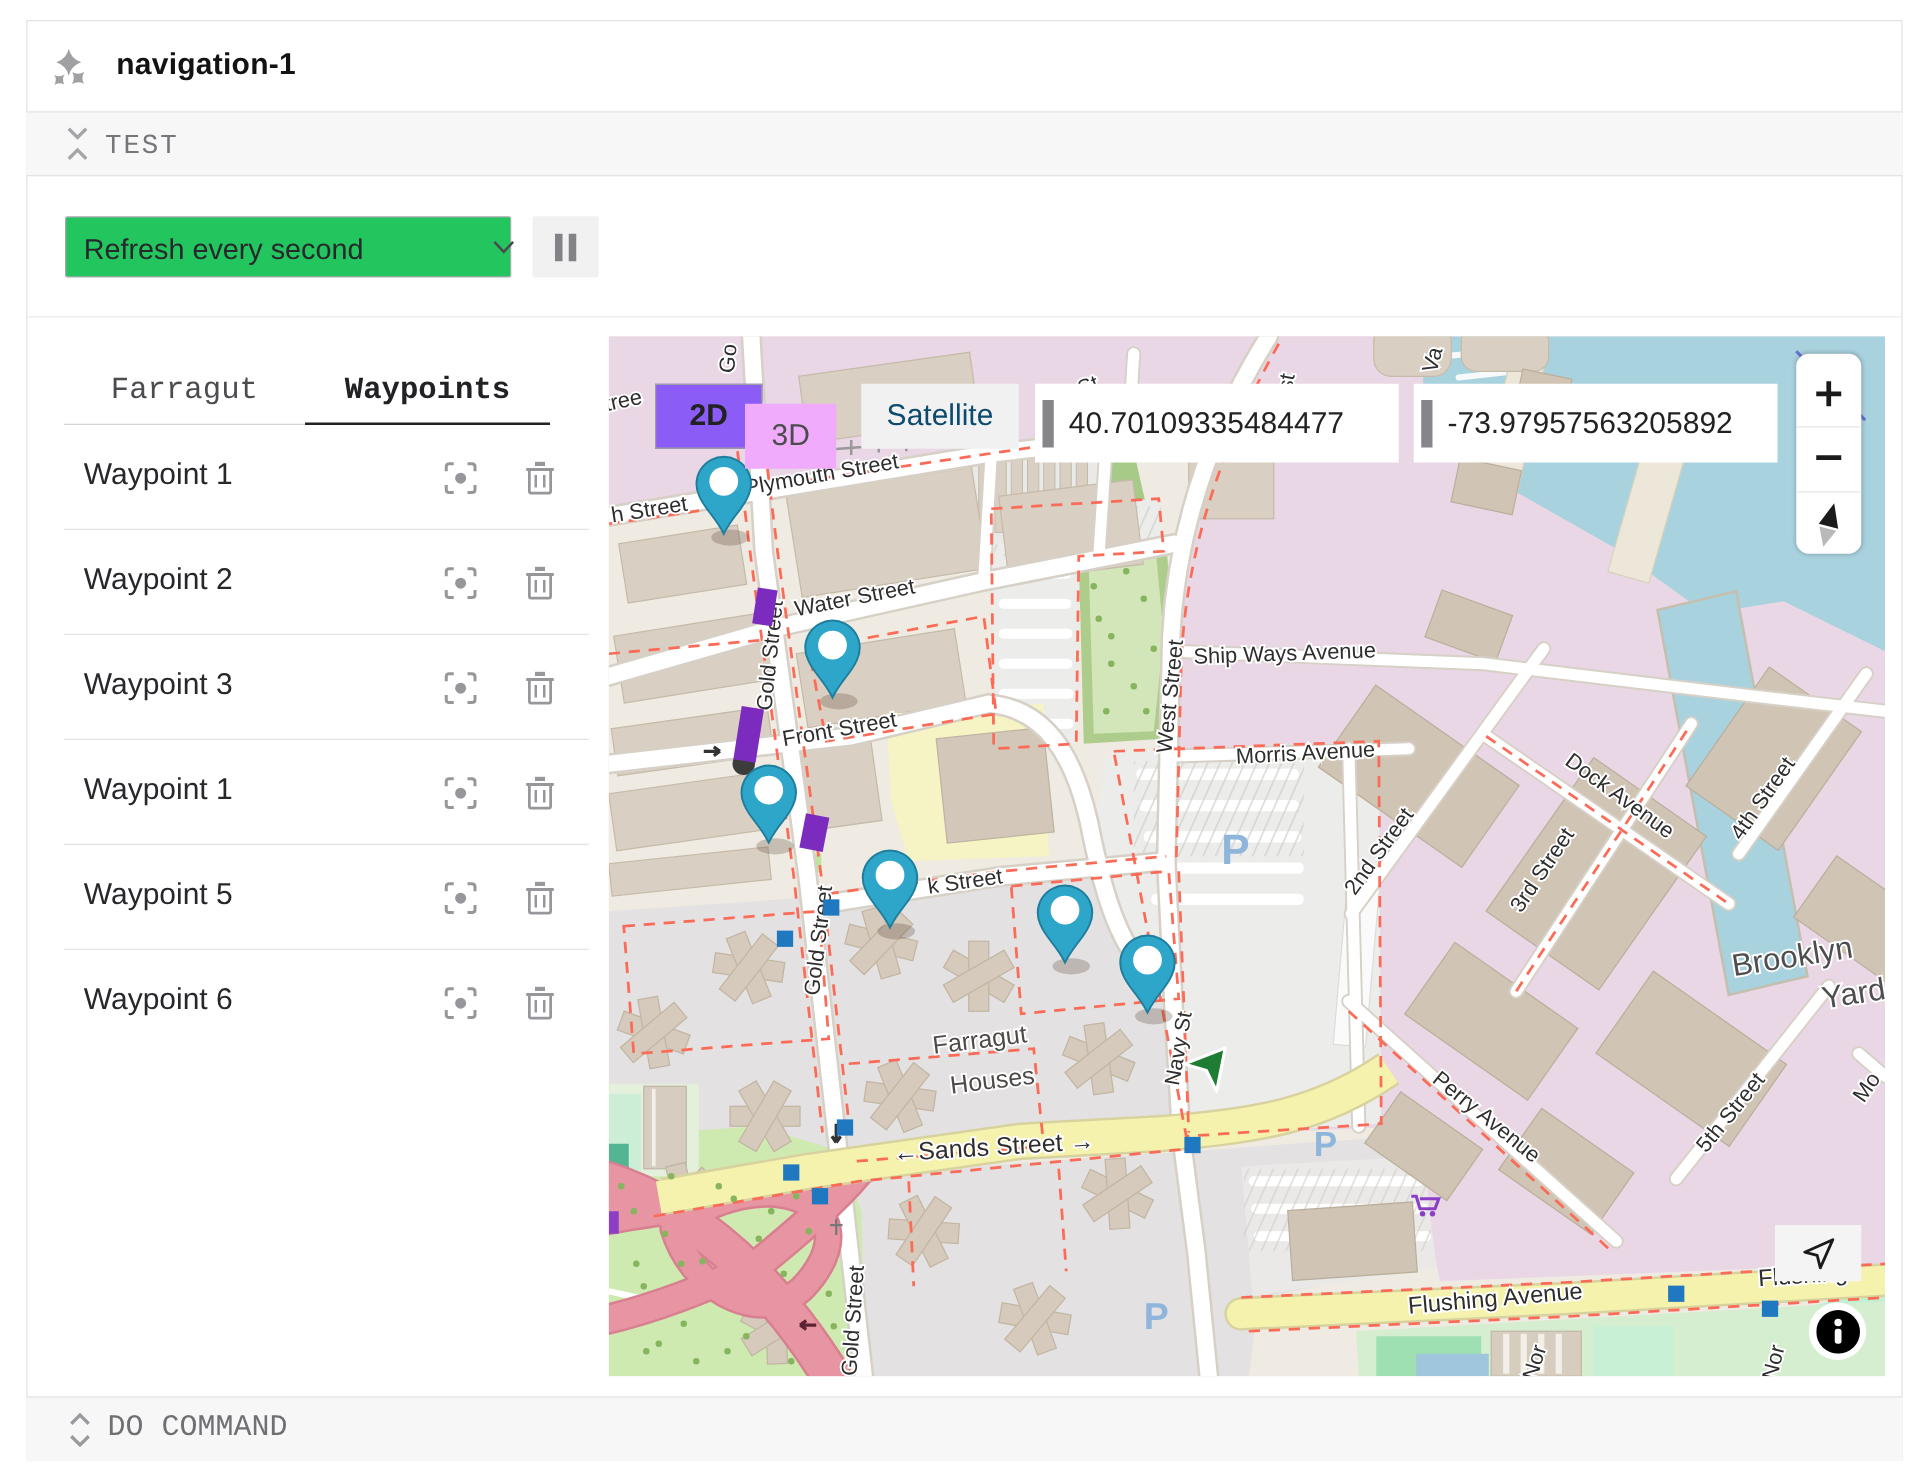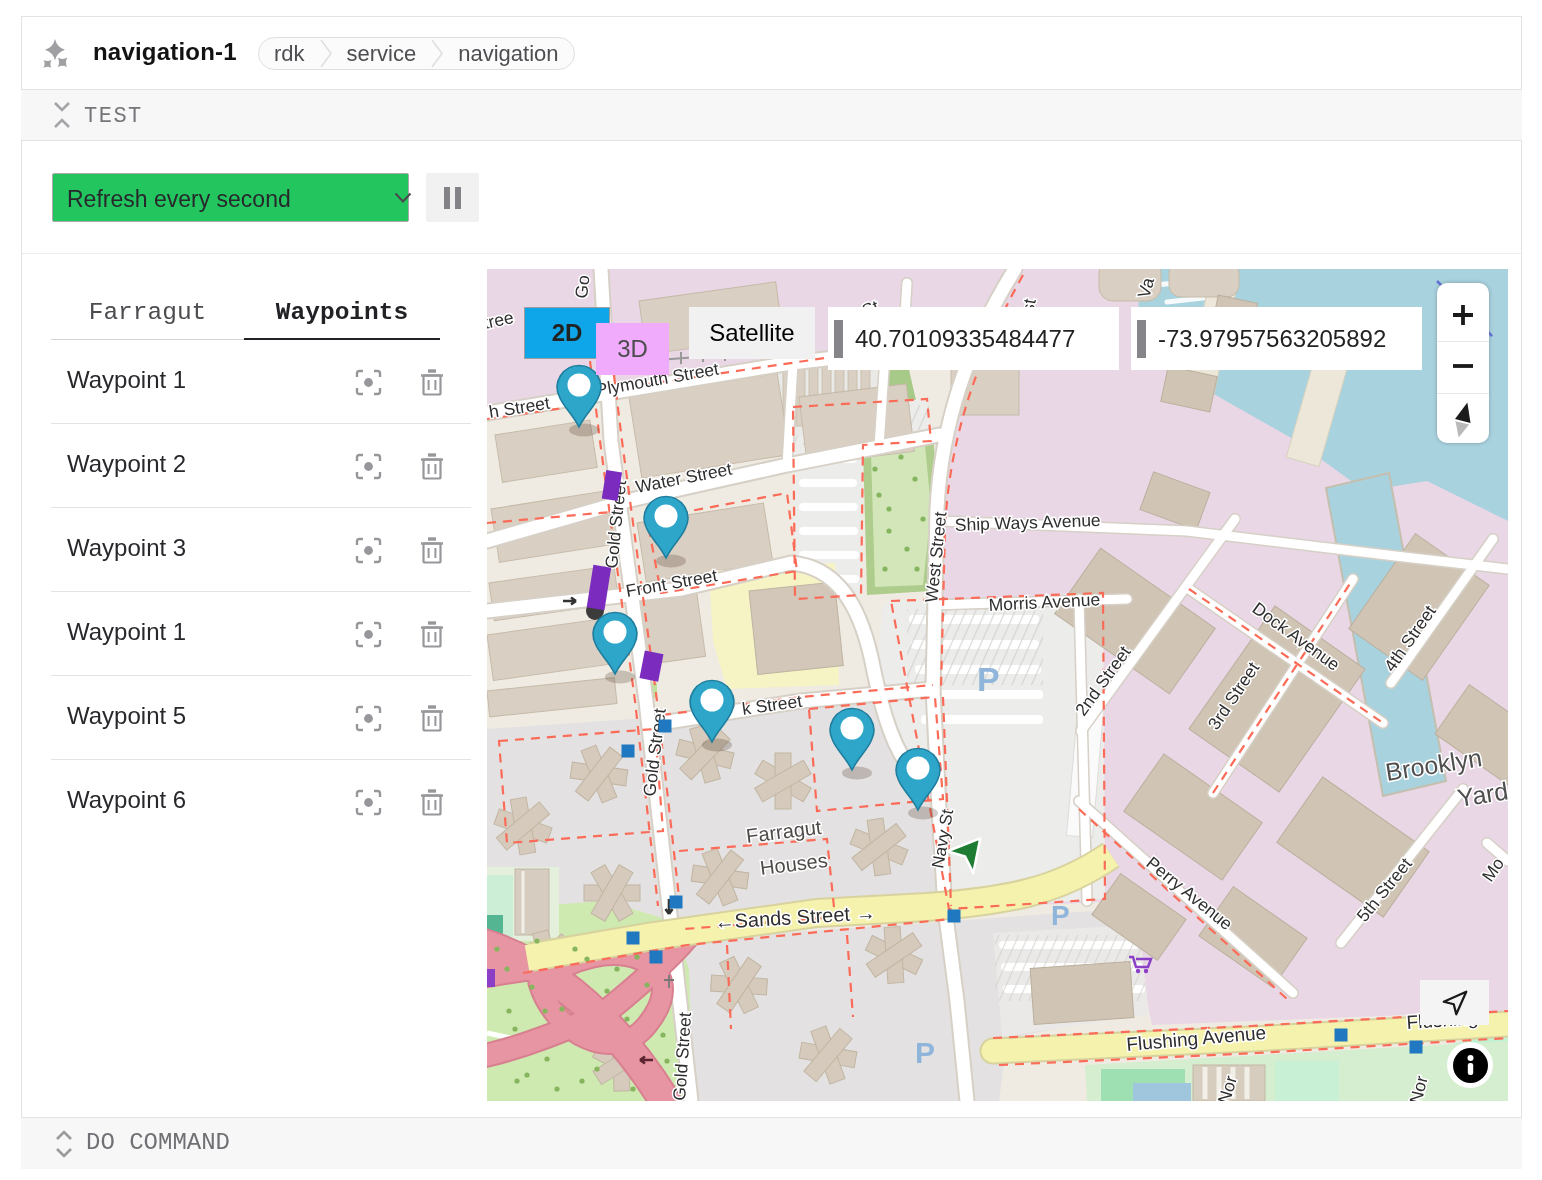--- a/index.html
+++ b/index.html
@@ -22,51 +22,40 @@
   .tab2 { left:222px; width:196px; font-weight:bold; color:#222226; border-bottom:2px solid #222226; }
   .row { left:29px; width:420px; height:84px; border-bottom:1px solid #e3e3e5; }
   .row .nm { position:absolute; left:16px; top:26px; font-size:24px; color:#28282c; }
   .row .ic1 { position:absolute; left:304px; top:29px; }
   .row .ic2 { position:absolute; left:369px; top:29px; }
   .row.last { border-bottom:none; }
   .dobar { left:-1px; top:1100px; width:1501px; height:52px; background:#f7f7f8; border-top:1px solid #e3e3e5; }
   .dolabel { left:64px; top:1112px; font-size:24px; color:#707074; letter-spacing:0px; }
   .map { left:465px; top:252px; width:1021px; height:832px; background:#efebe2; overflow:hidden; }
   .mbtn { position:absolute; top:38px; height:52px; display:flex; align-items:center; justify-content:center; font-size:24px; }
-  .b2d { left:37px; width:86px; background:#0ea5e9; border:1px solid #9d9d9d; font-weight:bold; color:#222; }
+  .b2d { left:37px; width:86px; background:#8b5cf6; border:1px solid #9d9d9d; font-weight:bold; color:#222; }
   .b3d { left:109px; width:73px; background:#f0abfc; color:#4c4c4c;margin-top:16px; }
-  .bsat { left:202px; width:126px; background:#f1f1f1; color:#000000; }
+  .bsat { left:202px; width:126px; background:#f1f1f1; color:#0c4a6e; }
   .coord { position:absolute; top:38px; width:291px; height:63px; background:#fff; display:flex; align-items:center; }
   .coord .handle { width:9px; height:38px; background:#85858a; margin-left:6px; }
   .coord .v { font-size:24px; color:#222; margin-left:12px; }
   .zoomctl { position:absolute; left:950px; top:14px; width:52px; height:160px; background:#fff; border-radius:10px; box-shadow:0 0 4px rgba(0,0,0,.25); }
   .zoomctl .d { position:absolute; left:0; width:52px; height:1px; background:#e6e6e6; }
   .navbtn { position:absolute; left:933px; top:711px; width:69px; height:45px; background:#f4f4f4; display:flex; align-items:center; justify-content:center; }
   .infobtn { position:absolute; left:960px; top:773px; width:46px; height:46px; background:#fff; border-radius:50%; display:flex; align-items:center; justify-content:center; }
 </style>
 </head>
 <body>
 <div class="card">
   <svg class="abs" style="left:20px; top:22px;" width="30" height="32" viewBox="0 0 30 32">
     <path fill="#a0a0a4" d="M13,0 Q14.8,8.2 23,10.8 Q14.8,13.4 13,21.6 Q11.2,13.4 3,10.8 Q11.2,8.2 13,0 Z"></path>
     <path fill="#a0a0a4" d="M5.5,19 Q6.6,23.4 11,24.8 Q6.6,26.2 5.5,30.6 Q4.4,26.2 0,24.8 Q4.4,23.4 5.5,19 Z" transform="rotate(45 5.5 24.8)"></path>
     <path fill="#a0a0a4" d="M20.5,16.5 Q21.9,21.7 27,23.4 Q21.9,25.1 20.5,30.3 Q19.1,25.1 14,23.4 Q19.1,21.7 20.5,16.5 Z" transform="rotate(45 20.5 23.4)"></path>
   </svg>
   <div class="abs title">navigation-1</div>
-  <div class="abs crumbs">
-    <span class="t">rdk</span>
-    <svg width="12" height="33" viewBox="0 0 12 33">
-        <path d="M1 3 L11 16.5 L1 30" stroke="#dedee0" stroke-width="1.5" fill="none"></path>
-      </svg>
-    <span class="t">service</span>
-    <svg width="12" height="33" viewBox="0 0 12 33">
-        <path d="M1 3 L11 16.5 L1 30" stroke="#dedee0" stroke-width="1.5" fill="none"></path>
-      </svg>
-    <span class="t">navigation</span>
-  </div>
   <div class="abs testbar"></div>
   <svg class="abs" style="left:29px; top:83px;" width="22" height="30" viewBox="0 0 22 30">
     <path d="M4 3 L11 10 L18 3" stroke="#a5a5a9" stroke-width="2.6" fill="none"></path>
     <path d="M4 27 L11 20 L18 27" stroke="#a5a5a9" stroke-width="2.6" fill="none"></path>
   </svg>
   <div class="abs testlabel mono">TEST</div>
   <div class="abs select">
     <div class="abs txt">Refresh every second</div>
     <svg class="abs" style="left:341px; top:18px;" width="18" height="12" viewBox="0 0 18 12">
         <path d="M1.5 1.5 L9 9.5 L16.5 1.5" stroke="#4a4a4e" stroke-width="2" fill="none"></path>

